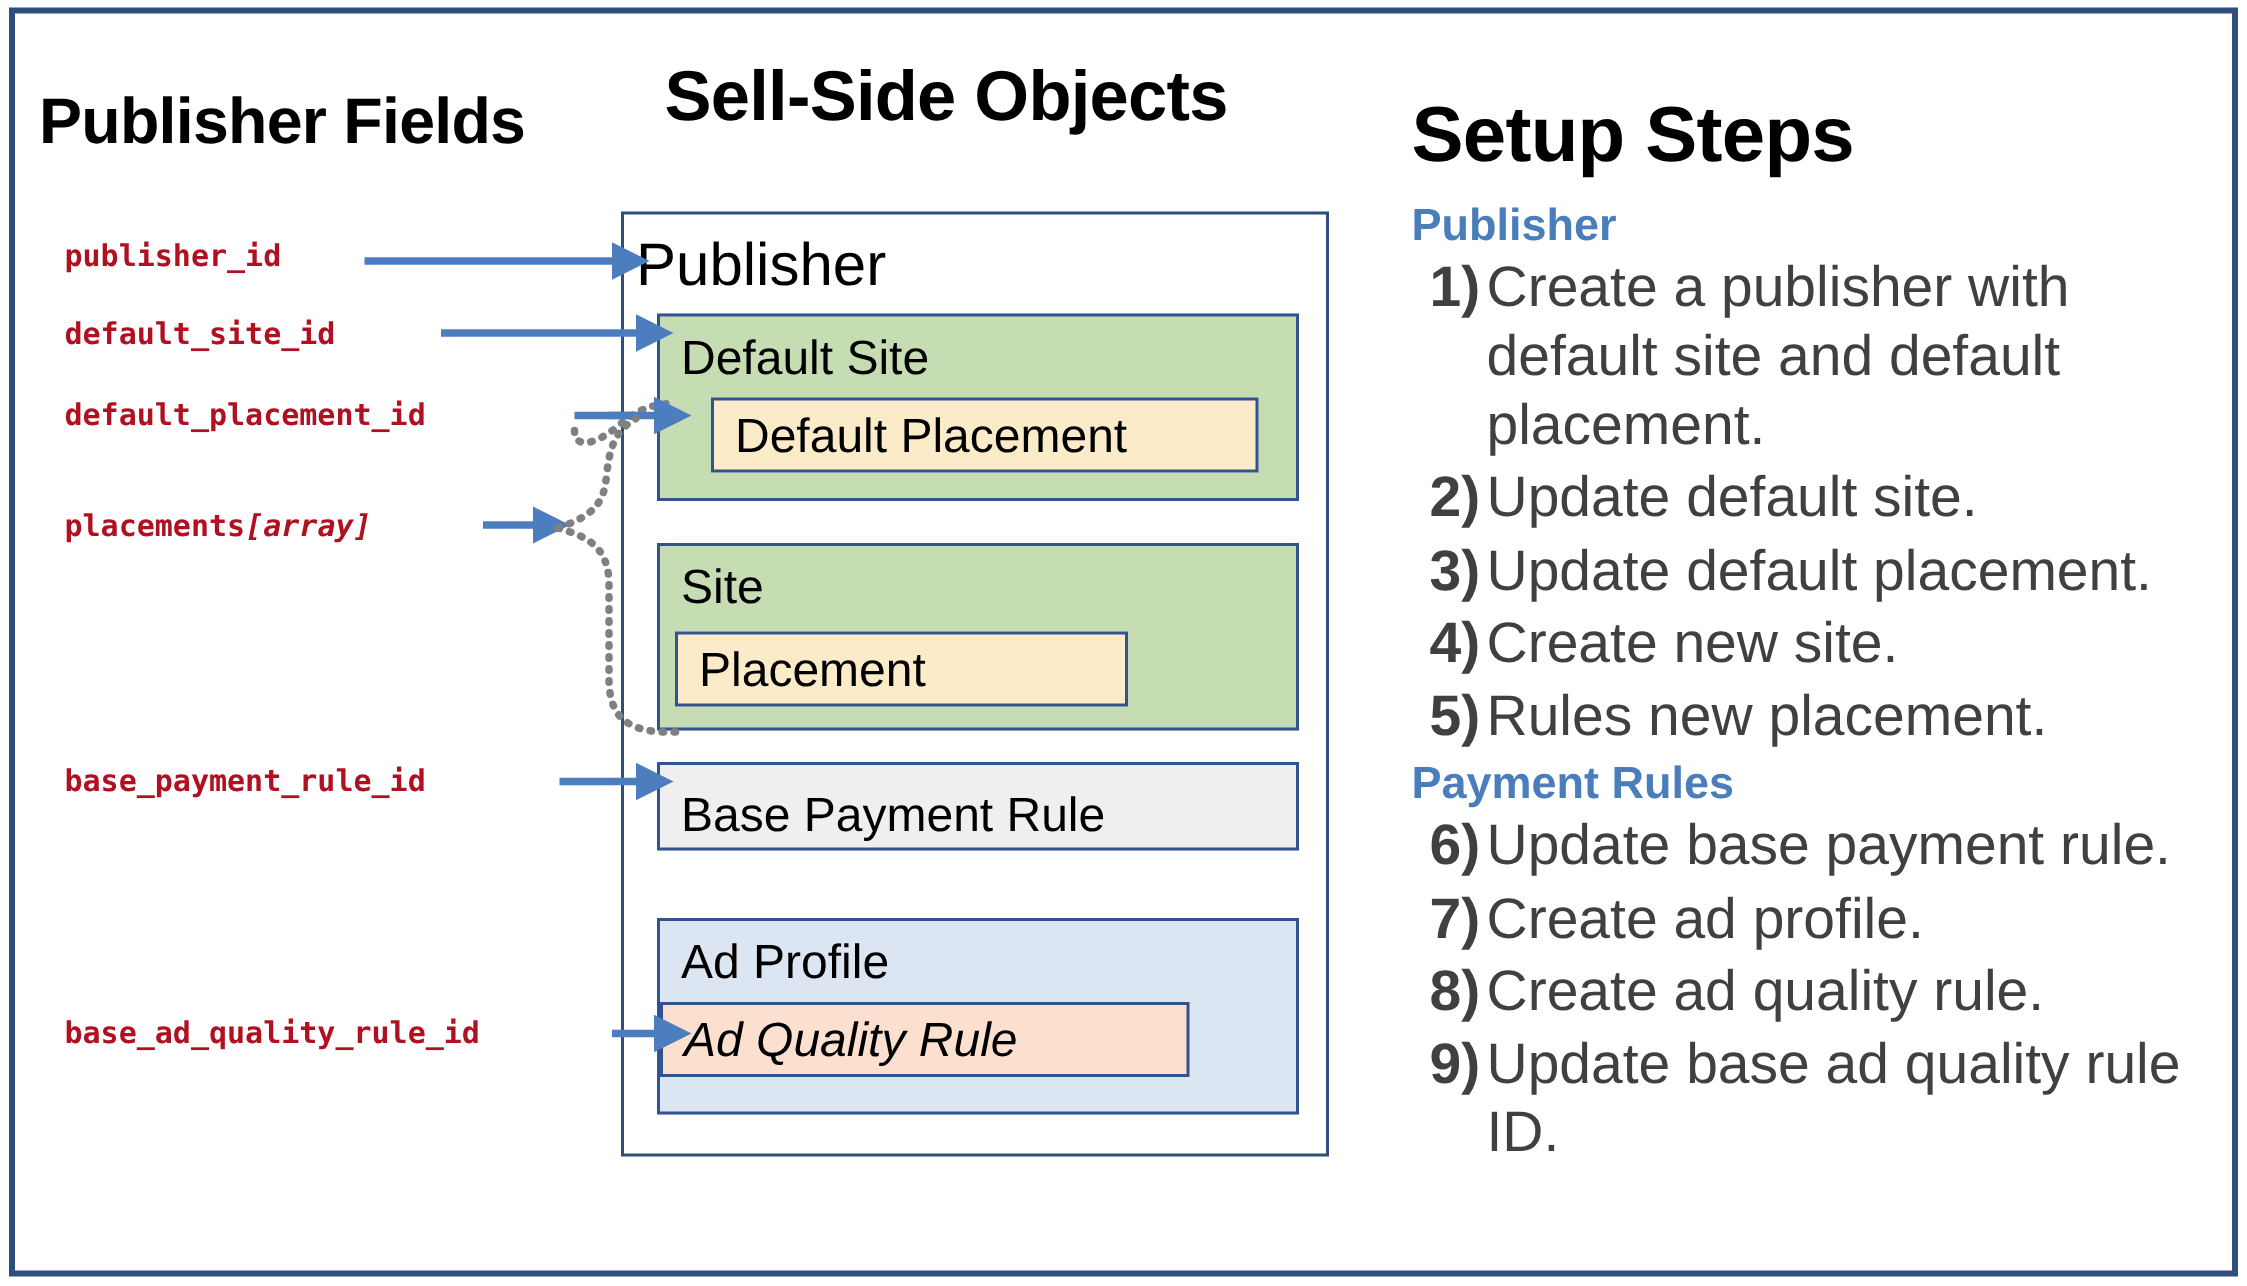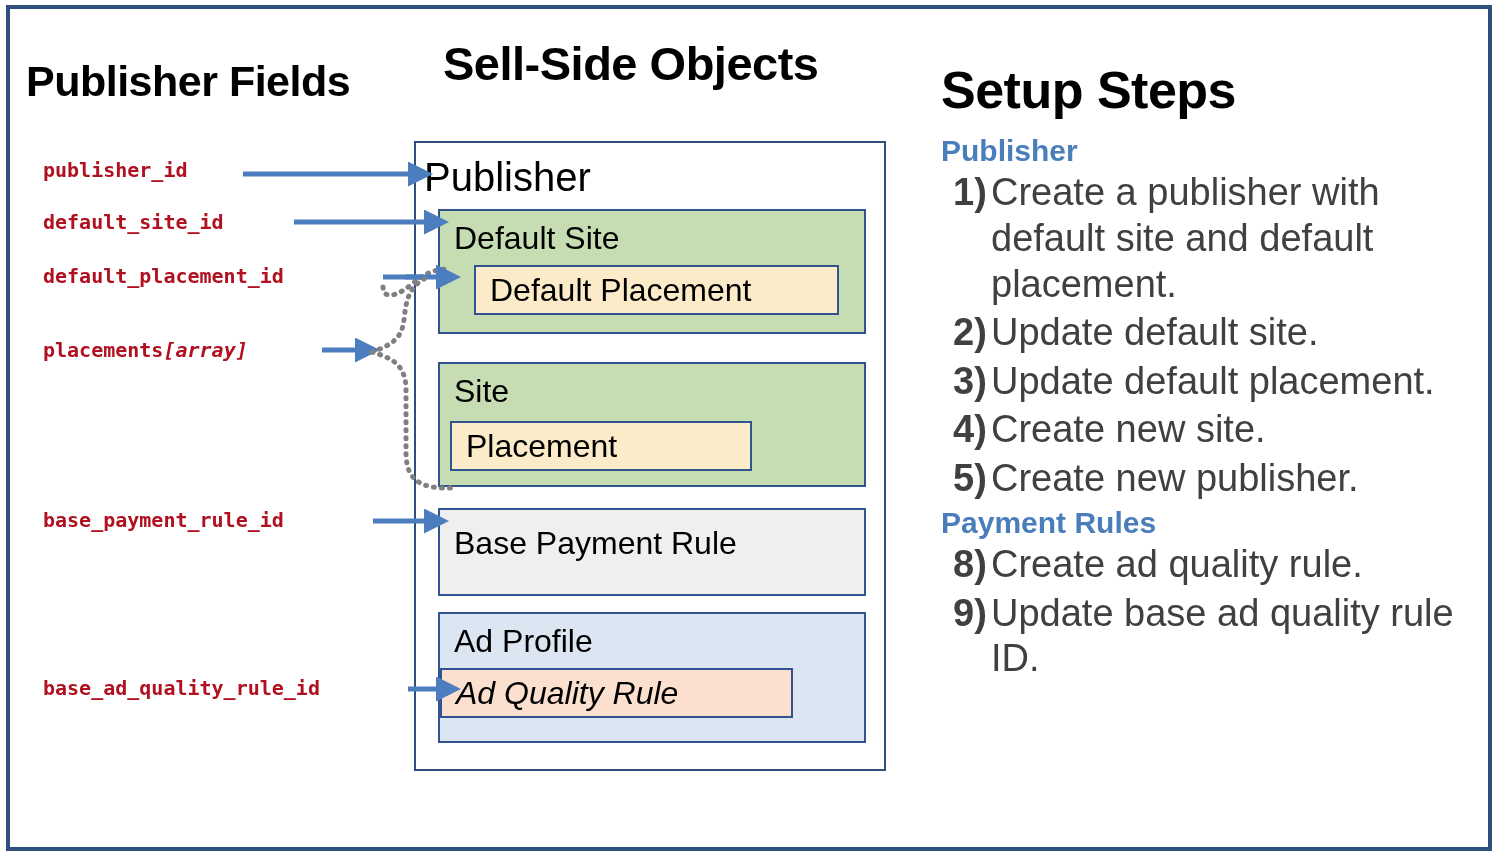--- a/index.html
+++ b/index.html
@@ -88,21 +88,21 @@
     left: 14px;
     font-size: 32px;
     color: #000000;
     white-space: nowrap;
     line-height: 1;
   }
 
   
   #box-default-site   { left: 438px; top: 209px; width: 428px; height: 125px; background: #C6DCB2; }
   #box-site           { left: 438px; top: 362px; width: 428px; height: 125px; background: #C6DCB2; }
-  #box-base-payment   { left: 438px; top: 508px; width: 428px; height: 88px;  background: #EFEFEF; }
+  #box-base-payment   { left: 438px; top: 508px; width: 428px; height: 59px;  background: #EFEFEF; }
   #box-ad-profile     { left: 438px; top: 612px; width: 428px; height: 131px; background: #DCE6F2; }
 
   #box-default-site   > .box-label { top: 11px; }
   #box-site           > .box-label { top: 11px; }
   #box-base-payment   > .box-label { top: 17px; }
   #box-ad-profile     > .box-label { top: 11px; }
 
   
   #box-default-placement { left: 450px; top: 265px; width: 365px; height: 50px; background: #FCEBC8; margin-left: 24px; }
   #box-placement         { left: 450px; top: 421px; width: 302px; height: 50px; background: #FCEBC8; }
@@ -244,25 +244,31 @@
     <p class="step">
       <span class="num">2)</span><span>Update default site.</span>
     </p>
     <p class="step">
       <span class="num">3)</span><span>Update default placement.</span>
     </p>
     <p class="step">
       <span class="num">4)</span><span>Create new site.</span>
     </p>
     <p class="step">
-      <span class="num">5)</span><span>Create new publisher.</span>
+      <span class="num">5)</span><span>Rules new placement.</span>
     </p>
 
     <div class="group-head">Payment Rules</div>
-
+    <p class="step">
+      <span class="num">6)</span><span>Update base payment rule.</span>
+    </p>
+
+    <p class="step">
+      <span class="num">7)</span><span>Create ad profile.</span>
+    </p>
     <p class="step">
       <span class="num">8)</span><span>Create ad quality rule.</span>
     </p>
     <p class="step">
       <span class="num">9)</span><span>Update base ad quality rule ID.</span>
     </p>
   </div>
 
 </div>
 

